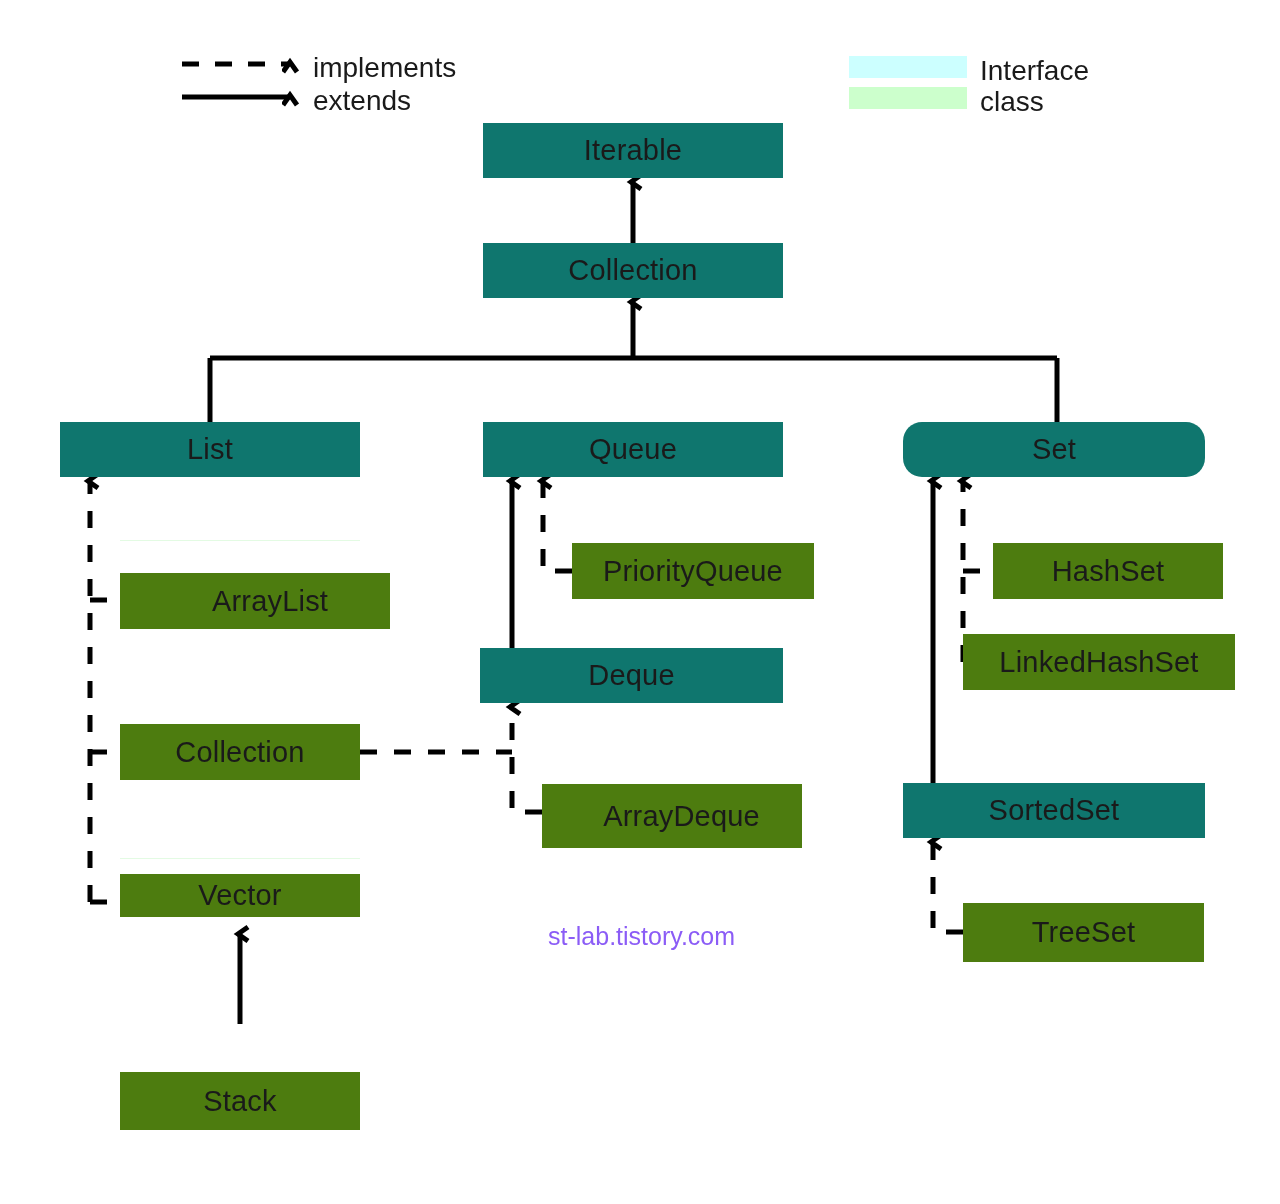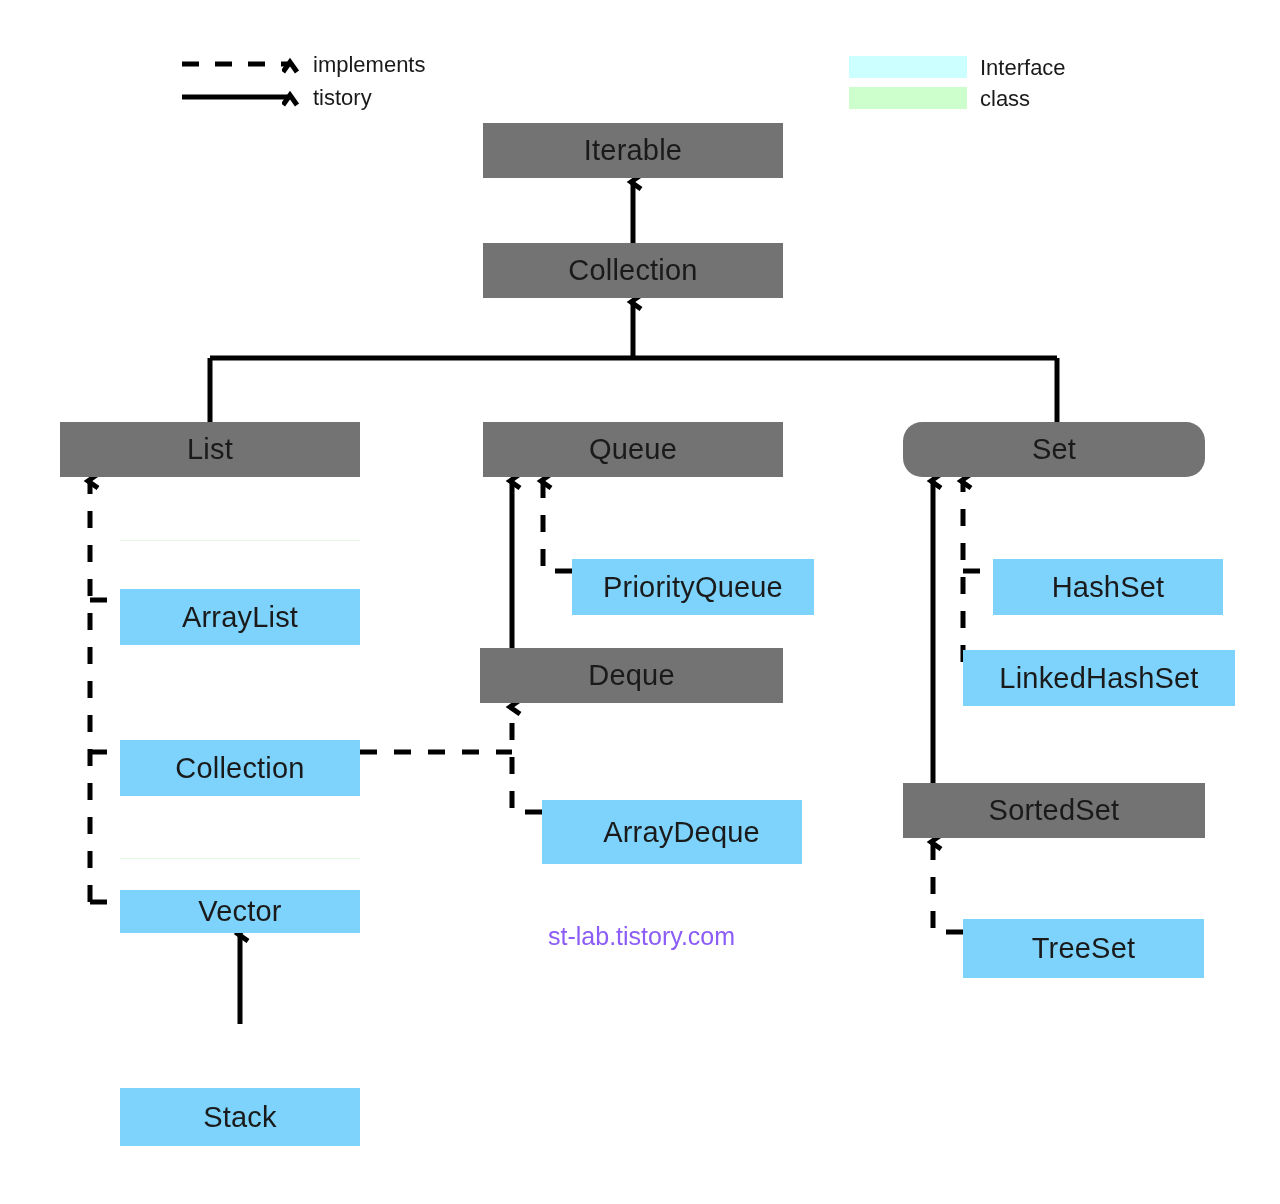--- a/index.html
+++ b/index.html
@@ -30,26 +30,26 @@
   .node {
     position: absolute;
     display: flex;
     align-items: center;
     justify-content: center;
     font-size: 29px;
     color: #1a1a1a;
     letter-spacing: 0.2px;
     white-space: nowrap;
   }
-  .node.iface { background: #737373; }
-  .node.klass { background: #7dd3fc; margin-top: 16px; }
+  .node.iface { background: #0f766e; }
+  .node.klass { background: #4d7c0f; }
 
   .legend-label {
     position: absolute;
-    font-size: 22px;
+    font-size: 28px;
     color: #1a1a1a;
     white-space: nowrap;
   }
   .legend-swatch {
     position: absolute;
     height: 22px;
     width: 118px;
   }
   .watermark {
     position: absolute;
@@ -109,34 +109,34 @@
 
       <path d="M182,64 L290,64" stroke-dasharray="17,16" marker-end="url(#arrowOpen)"></path>
       <path d="M182,97 L290,97" marker-end="url(#arrowOpen)"></path>
     </g>
   </svg>
 
   <div class="faint-rule" style="left:120px; top:540px; width:240px;"></div>
   <div class="faint-rule" style="left:120px; top:858px; width:240px;"></div>
 
   <div class="legend-label" style="left:313px; top:52px;">implements</div>
-  <div class="legend-label" style="left:313px; top:85px;">tistory</div>
+  <div class="legend-label" style="left:313px; top:85px;">extends</div>
 
   <div class="legend-swatch" style="left:849px; top:56px; background:#ccffff;"></div>
   <div class="legend-label" style="left:980px; top:55px;">Interface</div>
 
   <div class="legend-swatch" style="left:849px; top:87px; background:#ccffcc;"></div>
   <div class="legend-label" style="left:980px; top:86px;">class</div>
 
   <div class="node iface" style="left:483px; top:123px; width:300px; height:55px;">Iterable</div>
   <div class="node iface" style="left:483px; top:243px; width:300px; height:55px;">Collection</div>
   <div class="node iface" style="left:60px; top:422px; width:300px; height:55px;">List</div>
   <div class="node iface" style="left:483px; top:422px; width:300px; height:55px;">Queue</div>
   <div class="node iface" style="left:903px; top:422px; width:302px; height:55px;border-radius:19px;">Set</div>
-  <div class="node klass" style="left:120px; top:573px; width:240px; height:56px;">ArrayList</div>
+  <div class="node klass" style="left:120px; top:573px; width:240px; height:56px;padding-left:30px;">ArrayList</div>
   <div class="node klass" style="left:572px; top:543px; width:242px; height:56px;">PriorityQueue</div>
   <div class="node klass" style="left:993px; top:543px; width:230px; height:56px;">HashSet</div>
   <div class="node iface" style="left:480px; top:648px; width:303px; height:55px;">Deque</div>
   <div class="node klass" style="left:963px; top:634px; width:272px; height:56px;">LinkedHashSet</div>
   <div class="node klass" style="left:120px; top:724px; width:240px; height:56px;">Collection</div>
   <div class="node klass" style="left:542px; top:784px; width:241px; height:64px;padding-left:19px;">ArrayDeque</div>
   <div class="node iface" style="left:903px; top:783px; width:302px; height:55px;">SortedSet</div>
   <div class="node klass" style="left:120px; top:874px; width:240px; height:43px;">Vector</div>
   <div class="node klass" style="left:963px; top:903px; width:241px; height:59px;">TreeSet</div>
   <div class="node klass" style="left:120px; top:1072px; width:240px; height:58px;">Stack</div>

